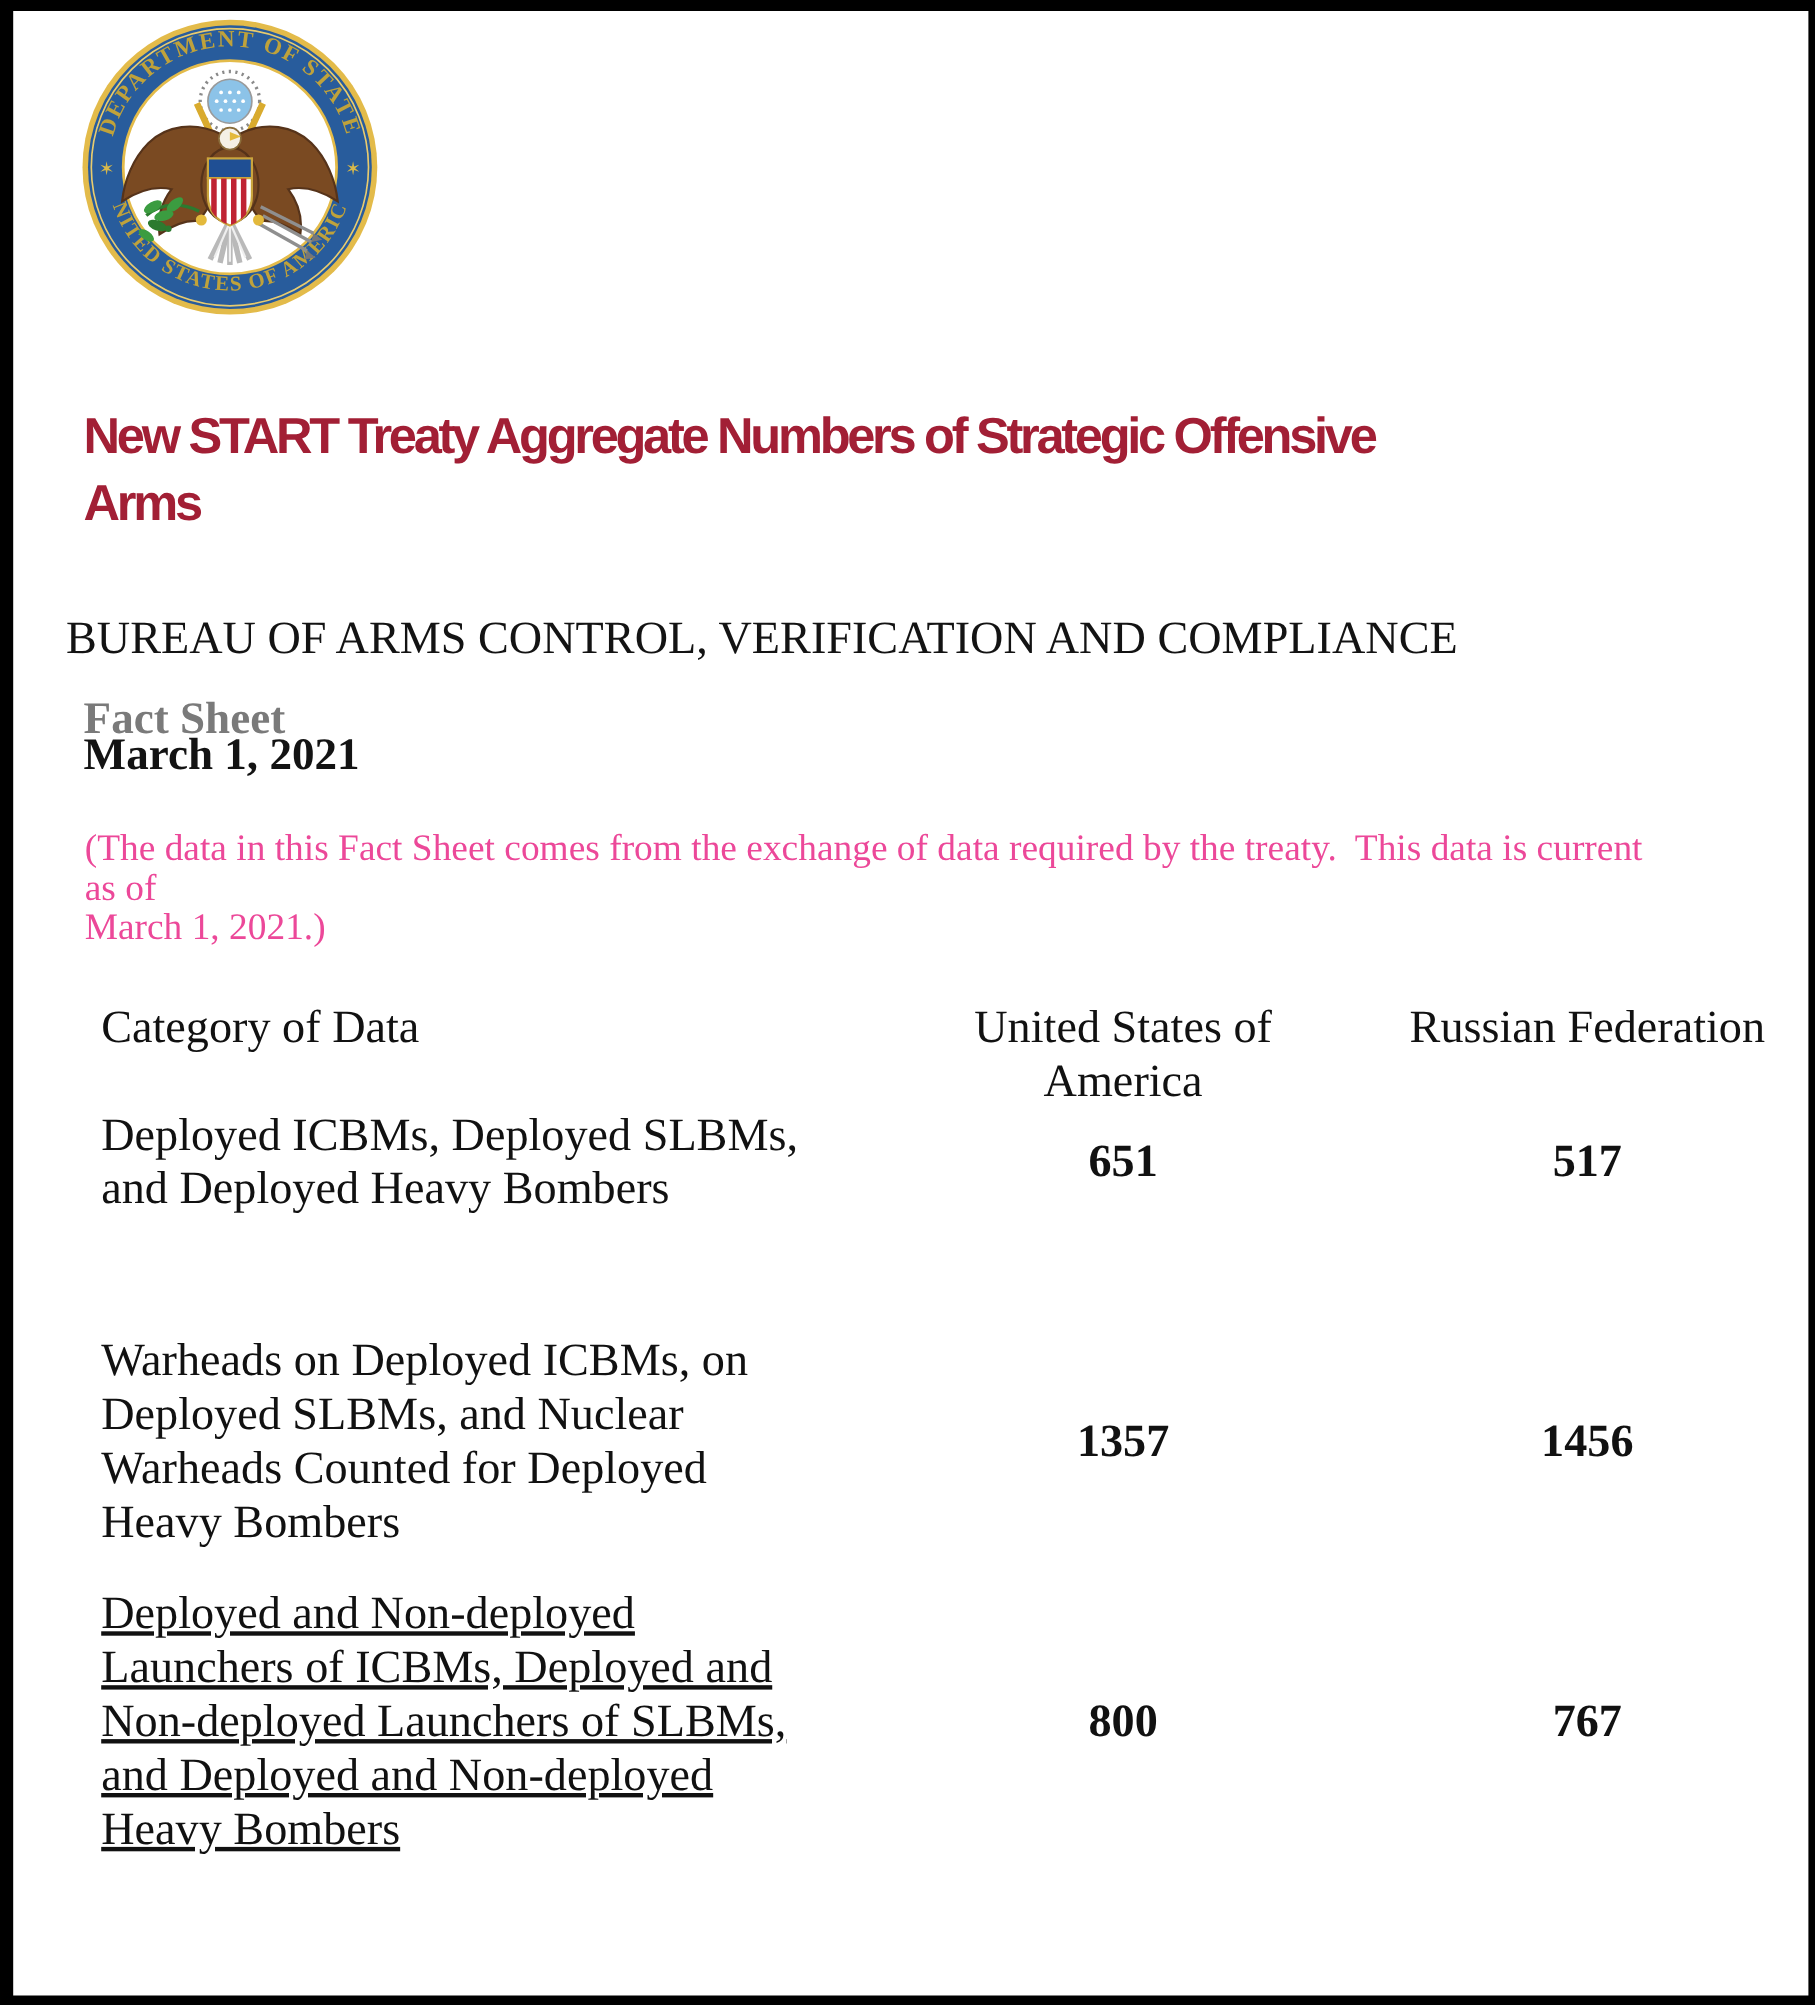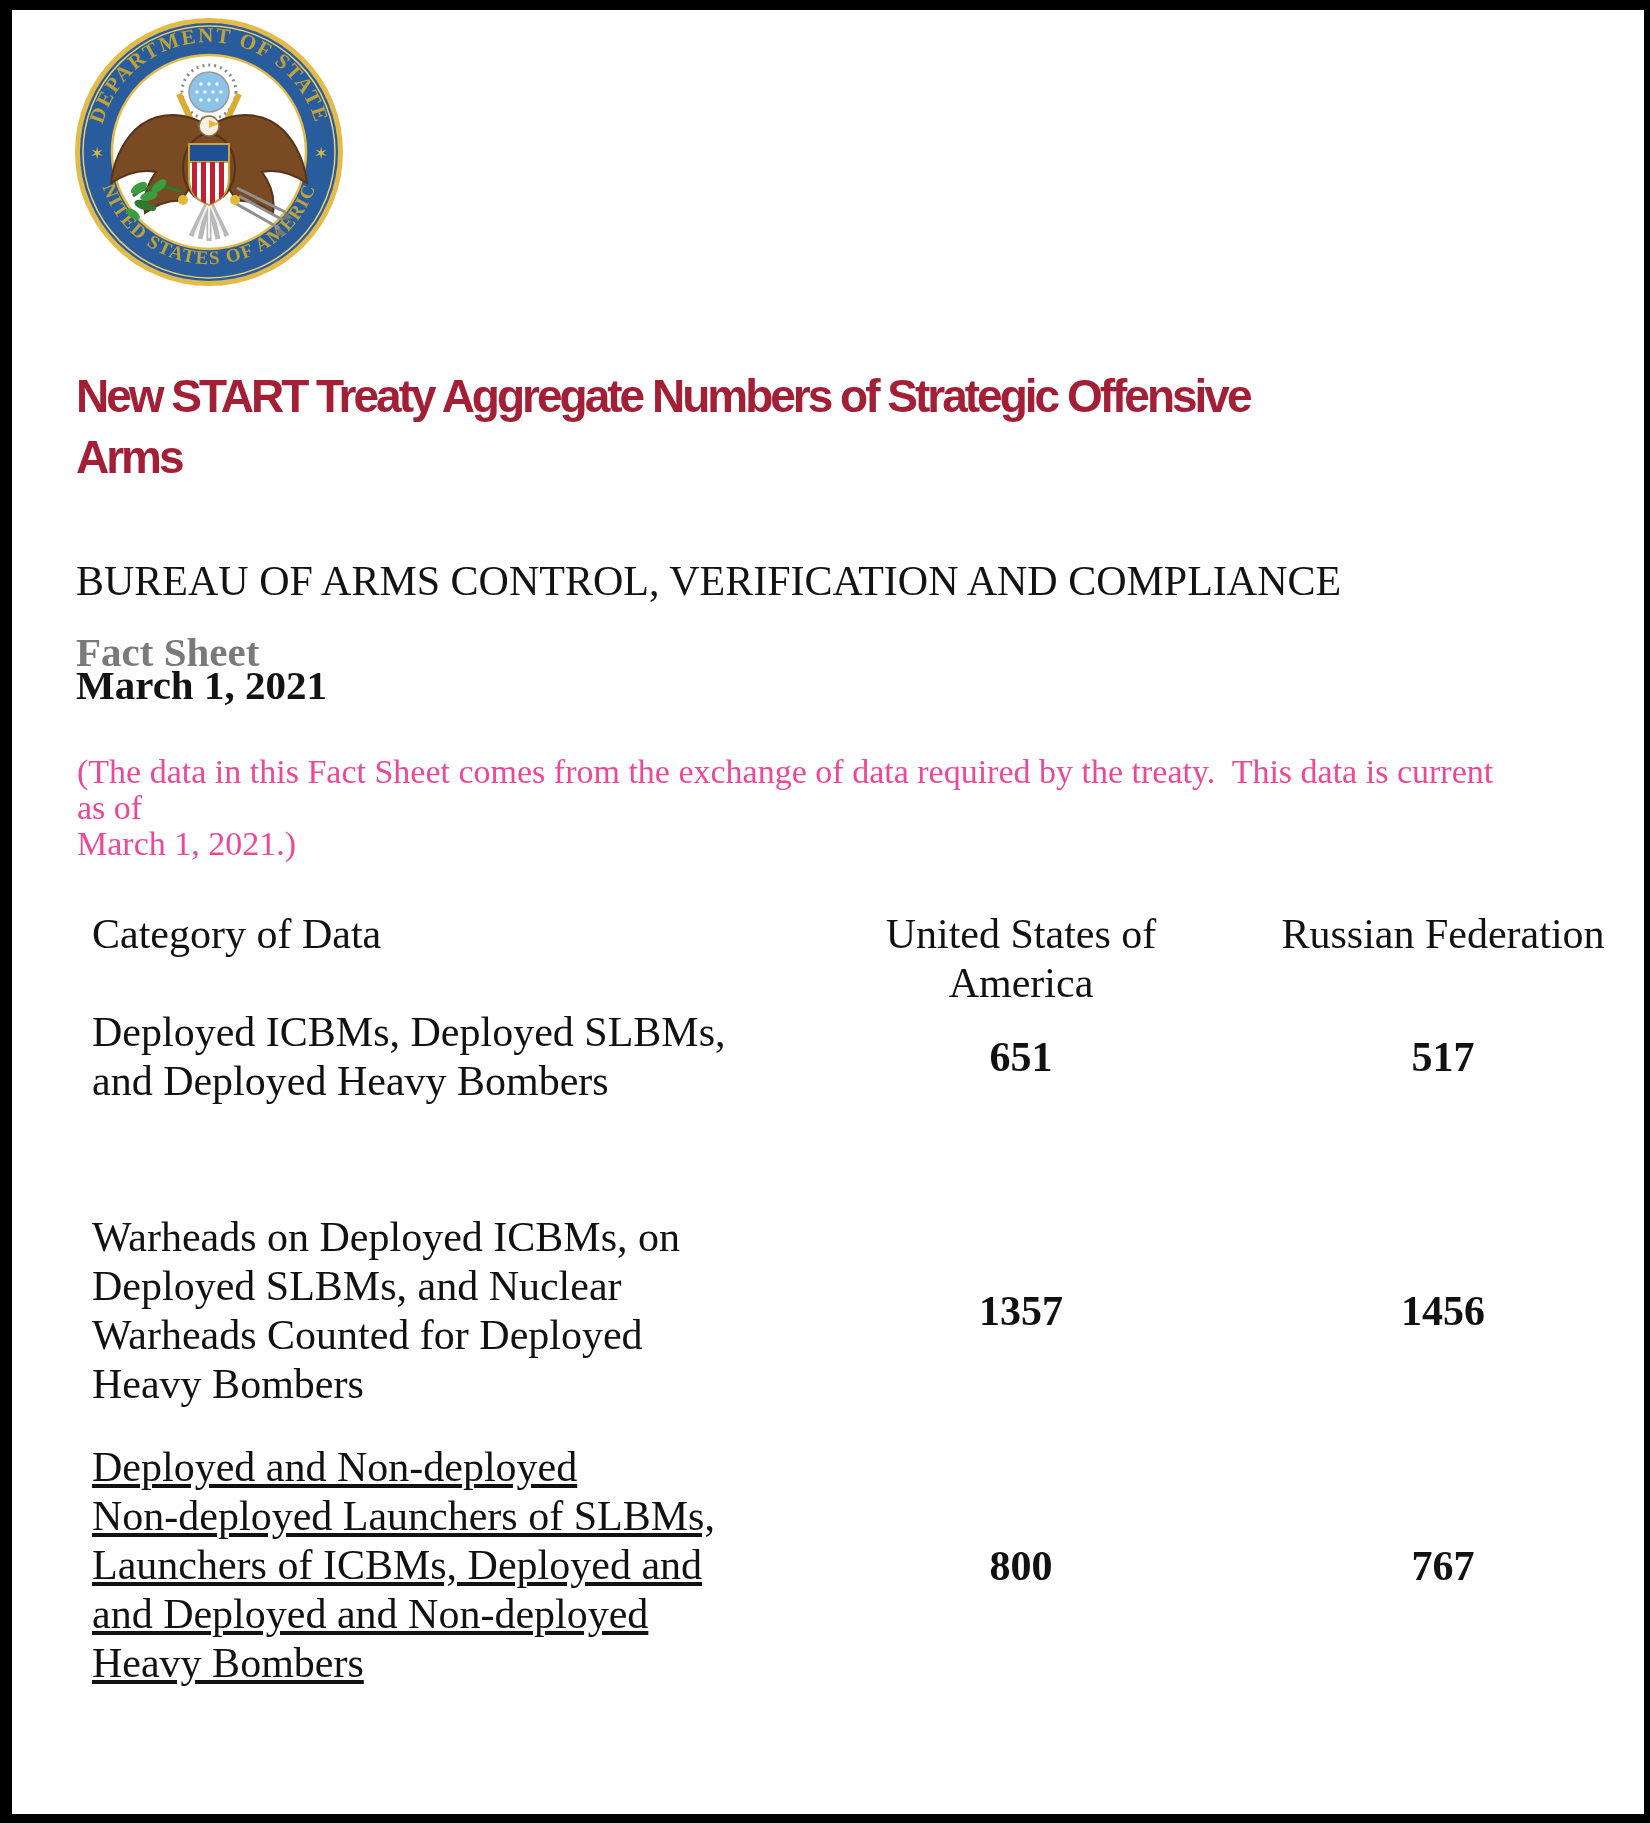--- a/index.html
+++ b/index.html
@@ -15,21 +15,21 @@
     overflow:hidden;
   }
   .seal{position:absolute;left:61px;top:6px;width:272px;height:272px;}
   .doc-title{
     position:absolute;left:64px;top:356px;width:1360px;
     font-family:"Liberation Sans", sans-serif;
     font-weight:bold;font-size:46px;line-height:61px;letter-spacing:-3px;
     color:#A21F35;
   }
   .bureau{
-    position:absolute;left:64px;top:546px;
+    position:absolute;left:48px;top:546px;
     font-size:42px;line-height:50px;color:#131313;
   }
   .fact-sheet{
     position:absolute;left:64px;top:618px;
     font-size:41px;line-height:48px;font-weight:bold;color:#7a7a7a;
   }
   .doc-date{
     position:absolute;left:64px;top:651px;
     font-size:41px;line-height:48px;font-weight:bold;color:#131313;
   }
@@ -202,22 +202,22 @@
         <div>Warheads Counted for Deployed</div>
         <div>Heavy Bombers</div>
       </div>
       <div class="val us">1357</div>
       <div class="val ru">1456</div>
     </div>
 
     <div class="trow row3">
       <div class="cat">
         <div>Deployed and Non-deployed</div>
+        <div>Launchers of ICBMs, Deployed and</div>
         <div>Non-deployed Launchers of SLBMs,</div>
-        <div>Launchers of ICBMs, Deployed and</div>
         <div>and Deployed and Non-deployed</div>
         <div>Heavy Bombers</div>
       </div>
       <div class="val us">800</div>
       <div class="val ru">767</div>
     </div>
 
   </div>
 </div>
 

